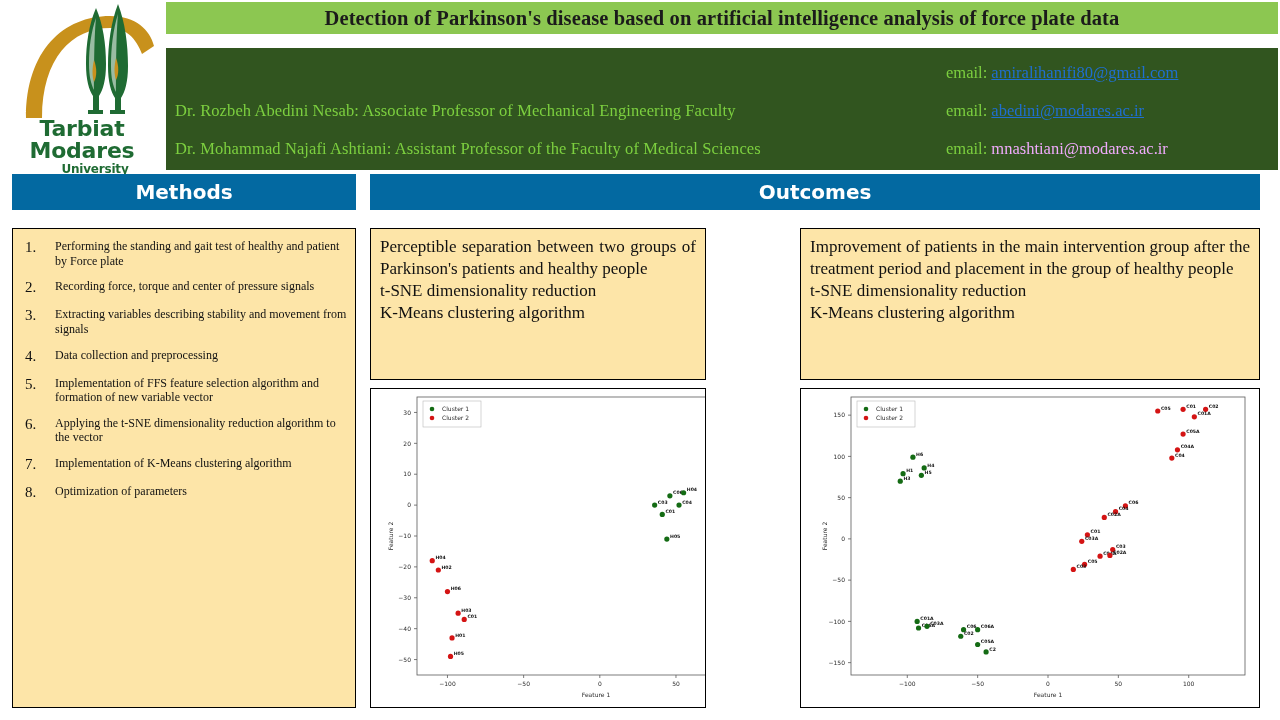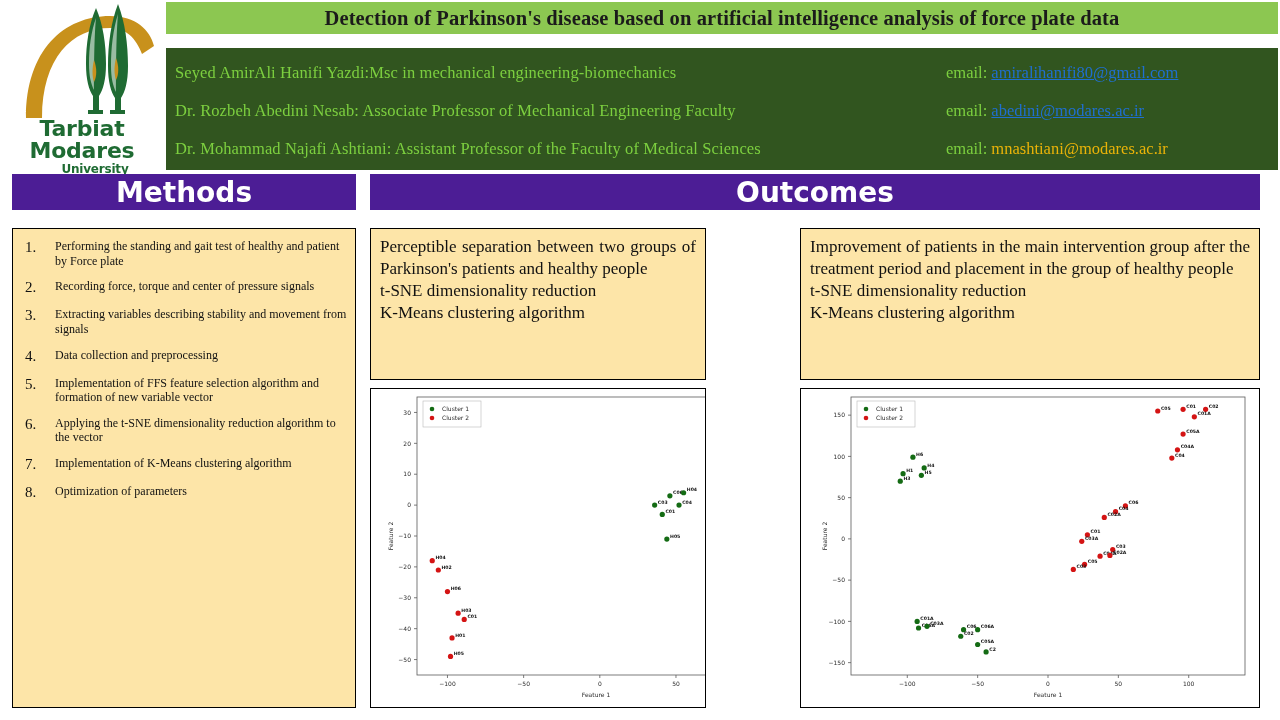--- a/index.html
+++ b/index.html
@@ -44,28 +44,28 @@
     font-size:16.5px;color:#7ccf3f;white-space:nowrap;
     letter-spacing:0.1px;
   }
   .author-email{
     position:absolute;left:780px;font-size:16.5px;color:#7ccf3f;white-space:nowrap;
   }
   .author-email .lbl{color:#7ccf3f;}
   .author-email a.link{
     color:#1f6fd0;text-decoration:underline;
   }
-  .author-email span.plain{color:#eab308;}
+  .author-email span.plain{color:#f0abfc;}
 
   
   .sec-head{
-    position:absolute;height:36px;background:#4c1d95;
+    position:absolute;height:36px;background:#0369a1;
     display:flex;align-items:center;justify-content:center;
     color:#ffffff;font-family:"DejaVu Sans", sans-serif;font-weight:bold;
-    font-size:28px;
+    font-size:20px;
   }
   .sec-methods{left:12px;top:174px;width:344px;}
   .sec-outcomes{left:370px;top:174px;width:890px;}
 
   
   .methods-panel{
     position:absolute;left:12px;top:228px;width:344px;height:480px;
     background:#fde5a8;border:1.6px solid #000000;box-sizing:border-box;
     padding:10px 8px 6px 4px;
   }
@@ -128,21 +128,20 @@
     </div>
   </div>
 
   <div class="title-band">
     <span class="t">Detection of Parkinson's disease based on artificial intelligence analysis of force plate data</span>
   </div>
 
   <div class="authors-band">
 
     <div class="author-row">
-      <span class="author-name">Seyed AmirAli Hanifi Yazdi:Msc in mechanical engineering-biomechanics</span>
       <span class="author-email">
         <span class="lbl">email:</span>
         <a class="link" href="#">amiralihanifi80@gmail.com</a>
       </span>
     </div>
 
     <div class="author-row">
       <span class="author-name">Dr. Rozbeh Abedini Nesab: Associate Professor of Mechanical Engineering Faculty</span>
       <span class="author-email">
         <span class="lbl">email:</span>

